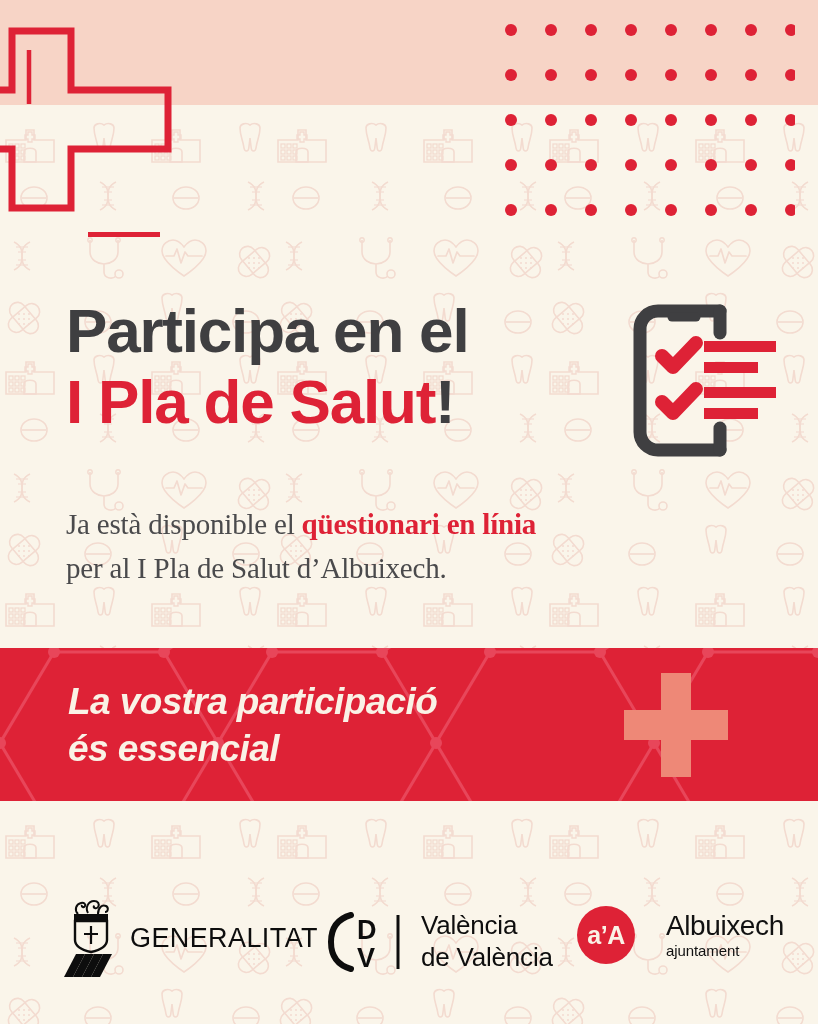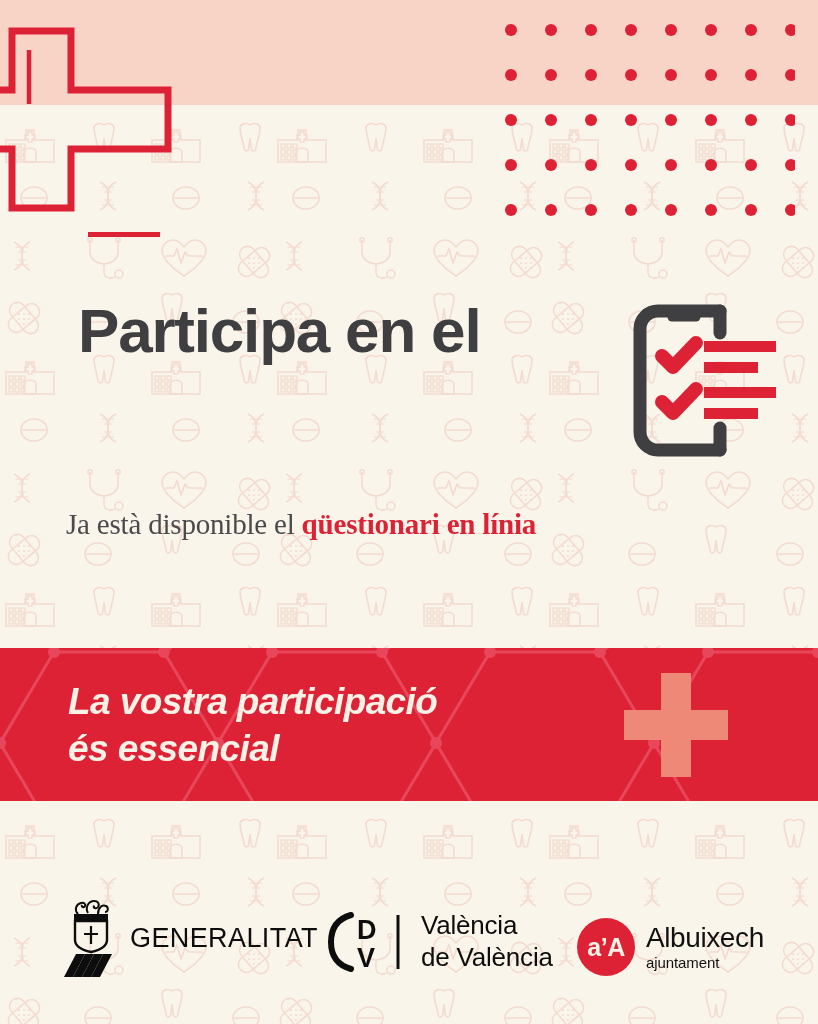--- a/index.html
+++ b/index.html
@@ -68,21 +68,20 @@
   .dot-grid svg { display: block; }
 
   
   .headline {
     position: absolute;
     left: 66px;
     top: 300px;
     z-index: 4;
     line-height: 1.0;
     letter-spacing: -1.2px;
-    margin-left: 12px;
   }
   .headline-line {
     font-size: 62px;
     font-weight: bold;
     white-space: nowrap;
   }
   .headline-line.l1 { color: #3F3F41; }
   .headline-line.l2 { margin-top: 9px; color: #DE2236; }
   .excl { color: #3F3F41; }
 
@@ -181,21 +180,21 @@
   .dv-mark svg { display: block; }
   .dv-words {
     margin-left: 16px;
     color: #0D0D0D;
     font-size: 26px;
     line-height: 1.22;
     letter-spacing: -0.2px;
     white-space: nowrap;
   }
 
-  .logo-alb { left: 577px; top: 30px; }
+  .logo-alb { left: 577px; top: 18px; gap: 20px; }
   .alb-badge {
     position: relative;
     width: 58px;
     height: 58px;
     border-radius: 50%;
     background: #DE2236;
     flex: none;
     display: flex;
     align-items: center;
     justify-content: center;
@@ -382,39 +381,41 @@
         <circle cx="166" cy="186" r="6"></circle>
           <circle cx="206" cy="186" r="6"></circle>
           <circle cx="246" cy="186" r="6"></circle>
           <circle cx="286" cy="186" r="6"></circle>
       </g>
     </svg>
   </div>
 
   <div class="headline">
     <div class="headline-line l1">Participa en el</div>
+    <div class="headline-line l2"><span>I Pla de Salut</span><span class="excl">!</span></div>
   </div>
 
   <div class="phone-icon">
     <svg width="160" height="155" viewBox="0 0 160 155" xmlns="http://www.w3.org/2000/svg">
       <path d="M92 8 L30 8 C20 8 12 16 12 26 L12 129 C12 139 20 147 30 147 L92 147" fill="none" stroke="#3F3F41" stroke-width="13" stroke-linecap="round" stroke-linejoin="round"></path>
       <path d="M92 8 L92 30" fill="none" stroke="#3F3F41" stroke-width="13" stroke-linecap="round"></path>
       <path d="M92 125 L92 147" fill="none" stroke="#3F3F41" stroke-width="13" stroke-linecap="round"></path>
       <path d="M44 14 L68 14" fill="none" stroke="#3F3F41" stroke-width="9" stroke-linecap="round"></path>
       <polyline points="34,53 45,64 68,40" fill="none" stroke="#DE2236" stroke-width="14" stroke-linecap="round" stroke-linejoin="round"></polyline>
       <polyline points="34,99 45,110 68,86" fill="none" stroke="#DE2236" stroke-width="14" stroke-linecap="round" stroke-linejoin="round"></polyline>
       <rect x="76" y="38" width="72" height="11" fill="#DE2236"></rect>
       <rect x="76" y="59" width="54" height="11" fill="#DE2236"></rect>
       <rect x="76" y="84" width="72" height="11" fill="#DE2236"></rect>
       <rect x="76" y="105" width="54" height="11" fill="#DE2236"></rect>
     </svg>
   </div>
 
   <div class="subtitle">
     <span>Ja està disponible el </span><span class="hl">qüestionari en línia</span><br>
+    <span>per al I Pla de Salut d’Albuixech.</span>
   </div>
 
   <div class="red-banner">
     <div class="banner-pattern">
       <svg viewBox="0 0 818 153" preserveAspectRatio="none" xmlns="http://www.w3.org/2000/svg">
         <defs>
           <pattern id="hexnet" x="0" y="0" width="218" height="190" patternUnits="userSpaceOnUse">
             <g fill="none" stroke="#E8465A" stroke-width="3">
               <polygon points="54,4 164,4 218,95 164,186 54,186 0,95"></polygon>
               <line x1="164" y1="4" x2="218" y2="-30"></line>

